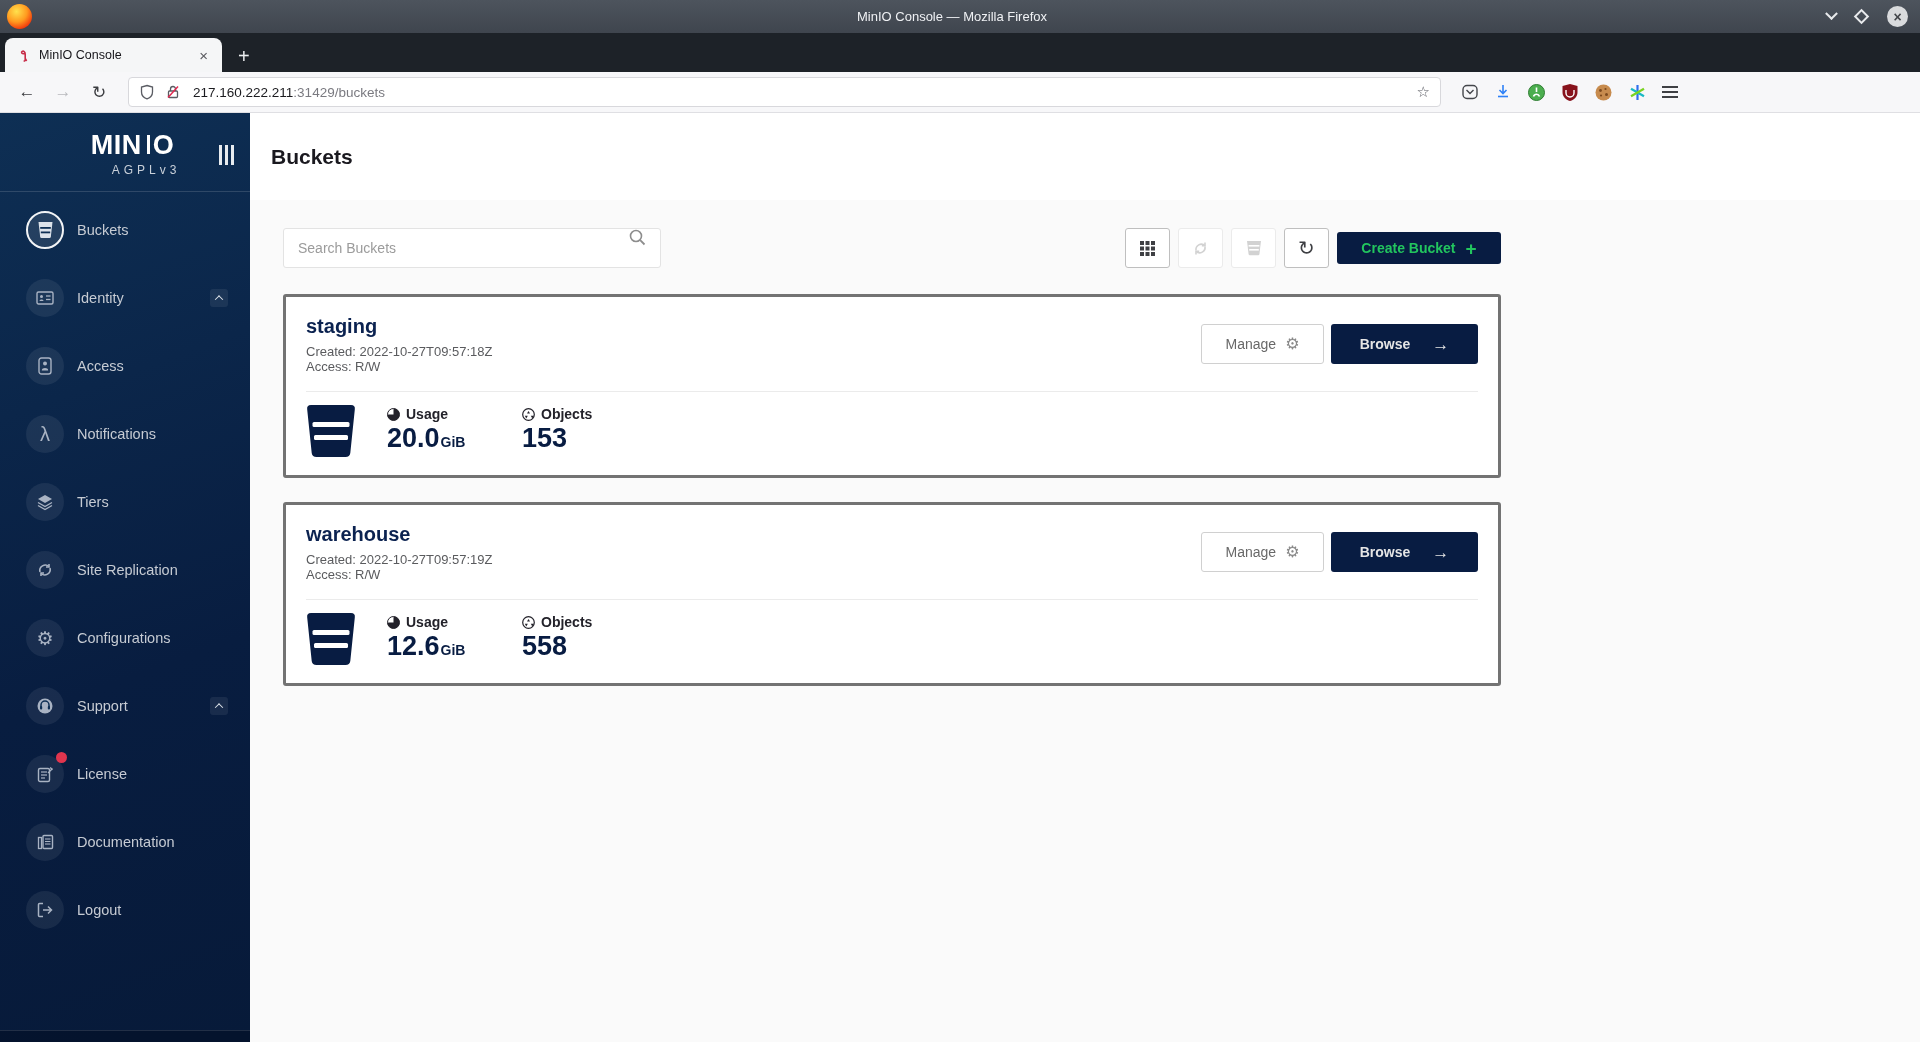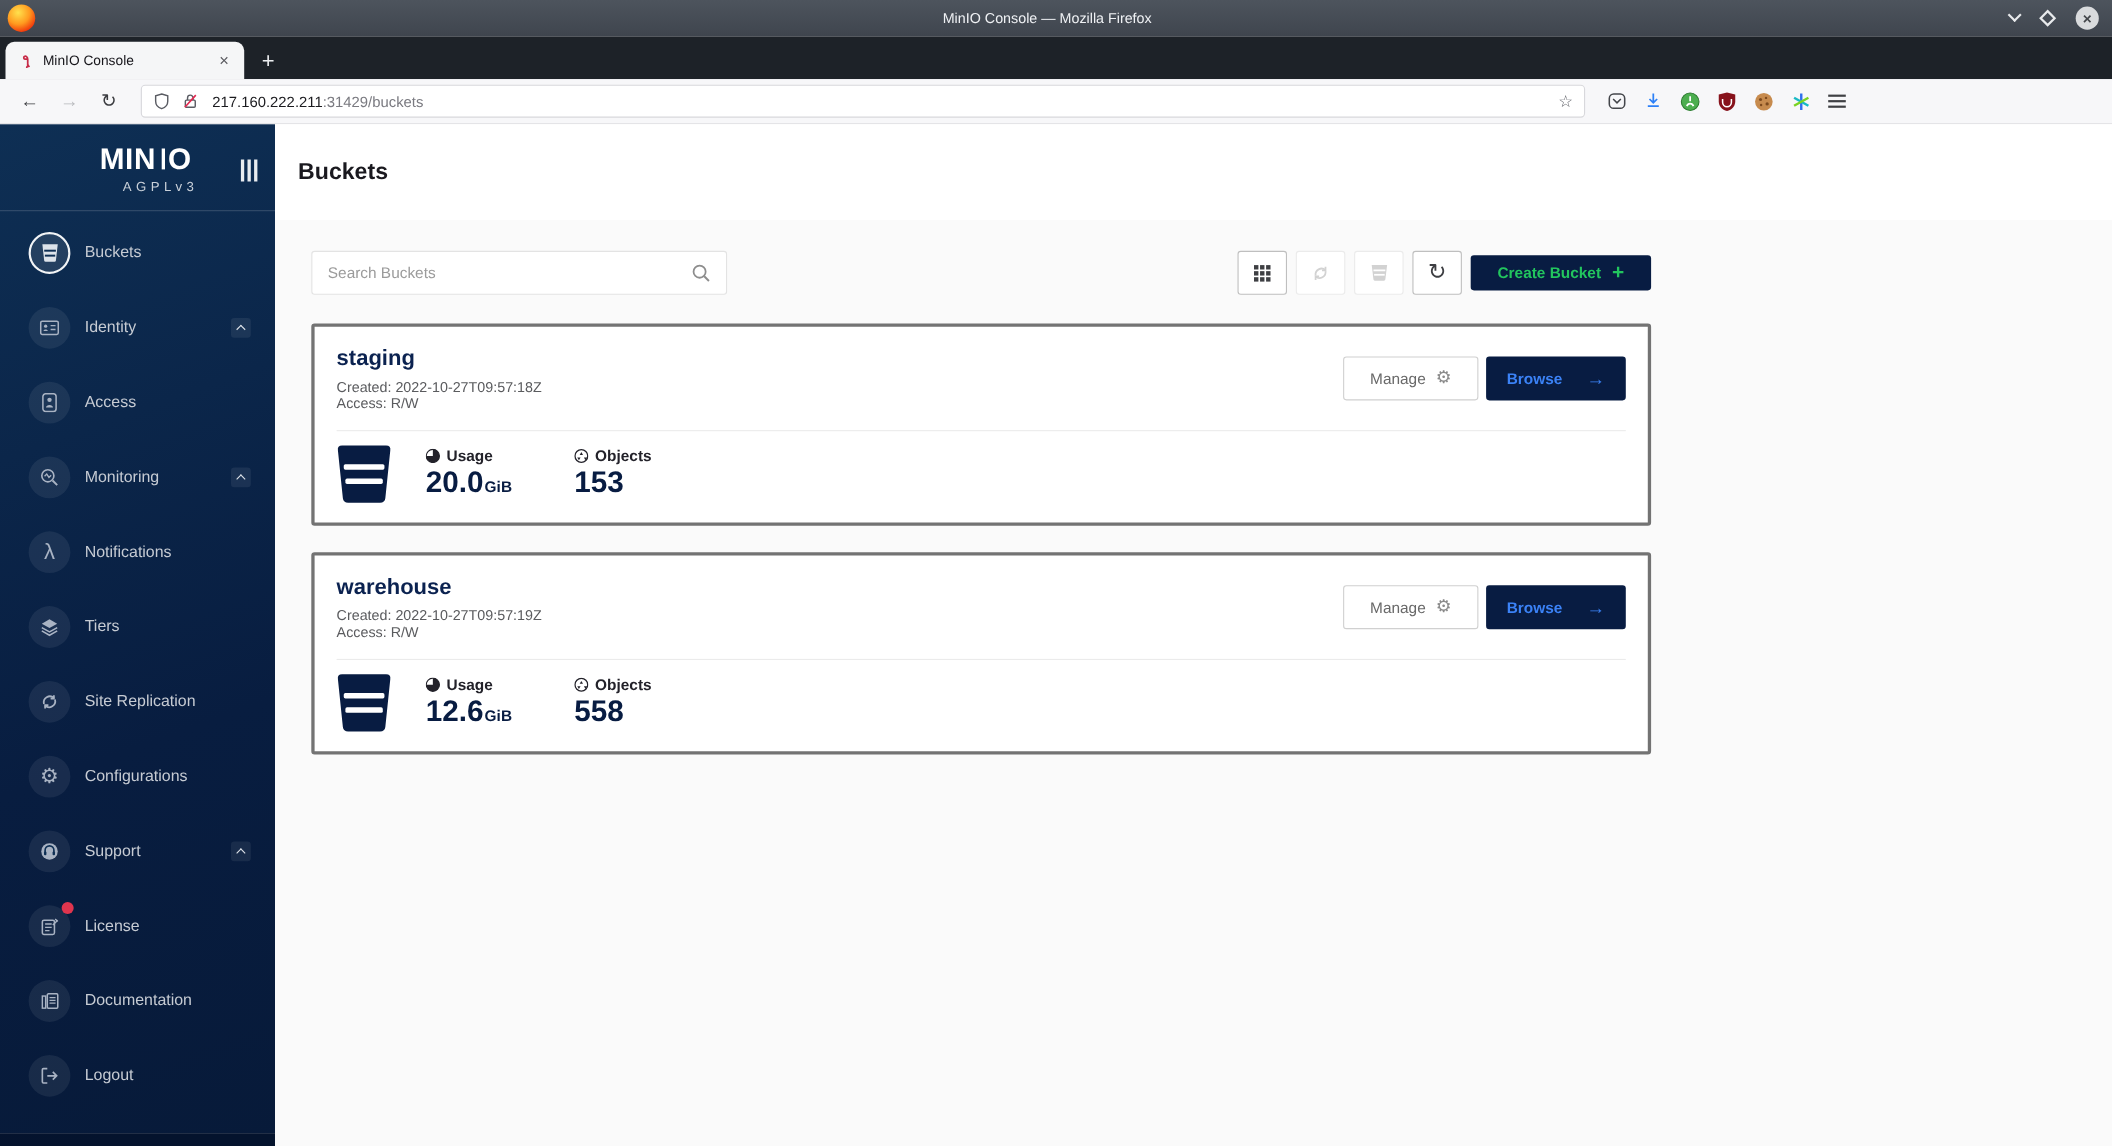--- a/index.html
+++ b/index.html
@@ -71,21 +71,21 @@
 
   
   .main { flex:1; display:flex; flex-direction:column; background:#fafafa; }
   .page-header { height:87px; background:#fff; display:flex; align-items:center; padding-left:21px; flex:none; }
   .page-title { font-size:21px; font-weight:700; color:#1a191f; }
   .content { flex:1; padding:28px 0 0 33px; }
   .container { width:1218px; }
 
   .controls-row { display:flex; align-items:center; justify-content:space-between; }
   .searchbox { width:378px; height:40px; background:#fff; border:1px solid #e3e3e3; border-radius:3px;
-               display:flex; align-items:center; padding:0 14px; }
+               display:flex; padding:0 14px; }
   .searchbox input { border:none; outline:none; flex:1; font-size:14px; color:#333;
                      font-family:"Liberation Sans","DejaVu Sans",sans-serif; }
   .searchbox input::placeholder { color:#9b9b9b; }
   .btn-group { display:flex; align-items:center; gap:8px; }
   .sq-btn { width:45px; height:40px; background:#fff; border:1px solid #bfbfbf; border-radius:3px;
             display:flex; align-items:center; justify-content:center; color:#3e3f43; cursor:pointer; }
   .sq-btn.disabled { border-color:#ebebeb; color:#d2d2d2; cursor:default; }
   .refresh-glyph { font-size:20px; line-height:1; }
   .create-btn { width:164px; height:32px; background:#081C42; border:none; border-radius:3px; color:#22c55e;
                 font-size:14px; font-weight:600; display:flex; align-items:center; justify-content:center;
@@ -97,21 +97,21 @@
           position:relative; height:184px; }
   .card:first-of-type { margin-top:26px; }
   .bucket-name { font-size:20px; font-weight:700; color:#0b2250; margin:18px 0 0 20px; cursor:pointer; }
   .meta-row { display:flex; margin:6px 0 0 20px; font-size:13px; color:#5a5b5e;flex-direction:column; }
   .meta-created { width:345px; }
   .card-actions { position:absolute; top:27px; right:20px; display:flex; gap:7px; }
   .manage-btn { width:123px; height:40px; background:#fff; border:1px solid #d0d0d0; border-radius:3px;
                 color:#686868; font-size:14px; display:flex; align-items:center; justify-content:center;
                 gap:9px; cursor:pointer; font-family:inherit; }
   .manage-gear { font-size:16px; color:#8a8a8a; line-height:1; }
-  .browse-btn { width:127px; height:40px; background:#081C42; border:none; border-radius:3px; color:#3b82f6;
+  .browse-btn { width:147px; height:40px; background:#081C42; border:none; border-radius:3px; color:#e5e5e5;
                 font-size:14px; font-weight:600; display:flex; align-items:center; justify-content:center;
                 gap:22px; cursor:pointer; font-family:inherit; }
   .browse-arrow { font-size:17px; line-height:1; }
   .card-divider { border-top:1px solid #ebebeb; margin:17px 20px 0; }
   .stats-row { display:flex; margin:11px 0 0 20px; }
   .stat-block { margin-left:31px; width:104px; }
   .stat-label { display:flex; align-items:center; gap:6px; font-size:14px; font-weight:700; color:#23222a; margin-top:3px; }
   .stat-value { font-size:27px; font-weight:700; color:#081C42; line-height:32px; }
   .stat-unit { font-size:14px; font-weight:600; margin-left:1px; }
 </style>
@@ -248,33 +248,20 @@
           <span class="icircle">
             <svg width="14" height="18" viewBox="0 0 14 18">
                 <rect x="1" y="1" width="12" height="16" rx="2.5" fill="none" stroke="currentColor" stroke-width="1.4"></rect>
                 <circle cx="7" cy="6.5" r="2" fill="currentColor"></circle>
                 <path d="M3.8 13.5 c0-3.2 6.4-3.2 6.4 0" fill="currentColor"></path>
               </svg>
           </span>
           <span class="side-label">Access</span>
         </div>
 
-        <div class="side-item">
-          <span class="icircle">
-            <svg width="18" height="18" viewBox="0 0 18 18">
-                <circle cx="7.5" cy="7.5" r="5.5" fill="none" stroke="currentColor" stroke-width="1.5"></circle>
-                <line x1="11.8" y1="11.8" x2="16" y2="16" stroke="currentColor" stroke-width="1.8"></line>
-                <path d="M4.5 8 l2-2 2 3 2-2" fill="none" stroke="currentColor" stroke-width="1.2"></path>
-              </svg>
-          </span>
-          <span class="side-label">Monitoring</span>
-          <span class="caret">
-              <i></i>
-            </span>
-        </div>
 
         <div class="side-item">
           <span class="icircle" style="font-size:20px;">λ</span>
           <span class="side-label">Notifications</span>
         </div>
 
         <div class="side-item">
           <span class="icircle">
             <svg width="18" height="18" viewBox="0 0 18 18">
                 <path d="M9 2 L16 6 L9 10 L2 6 Z" fill="currentColor"></path>

